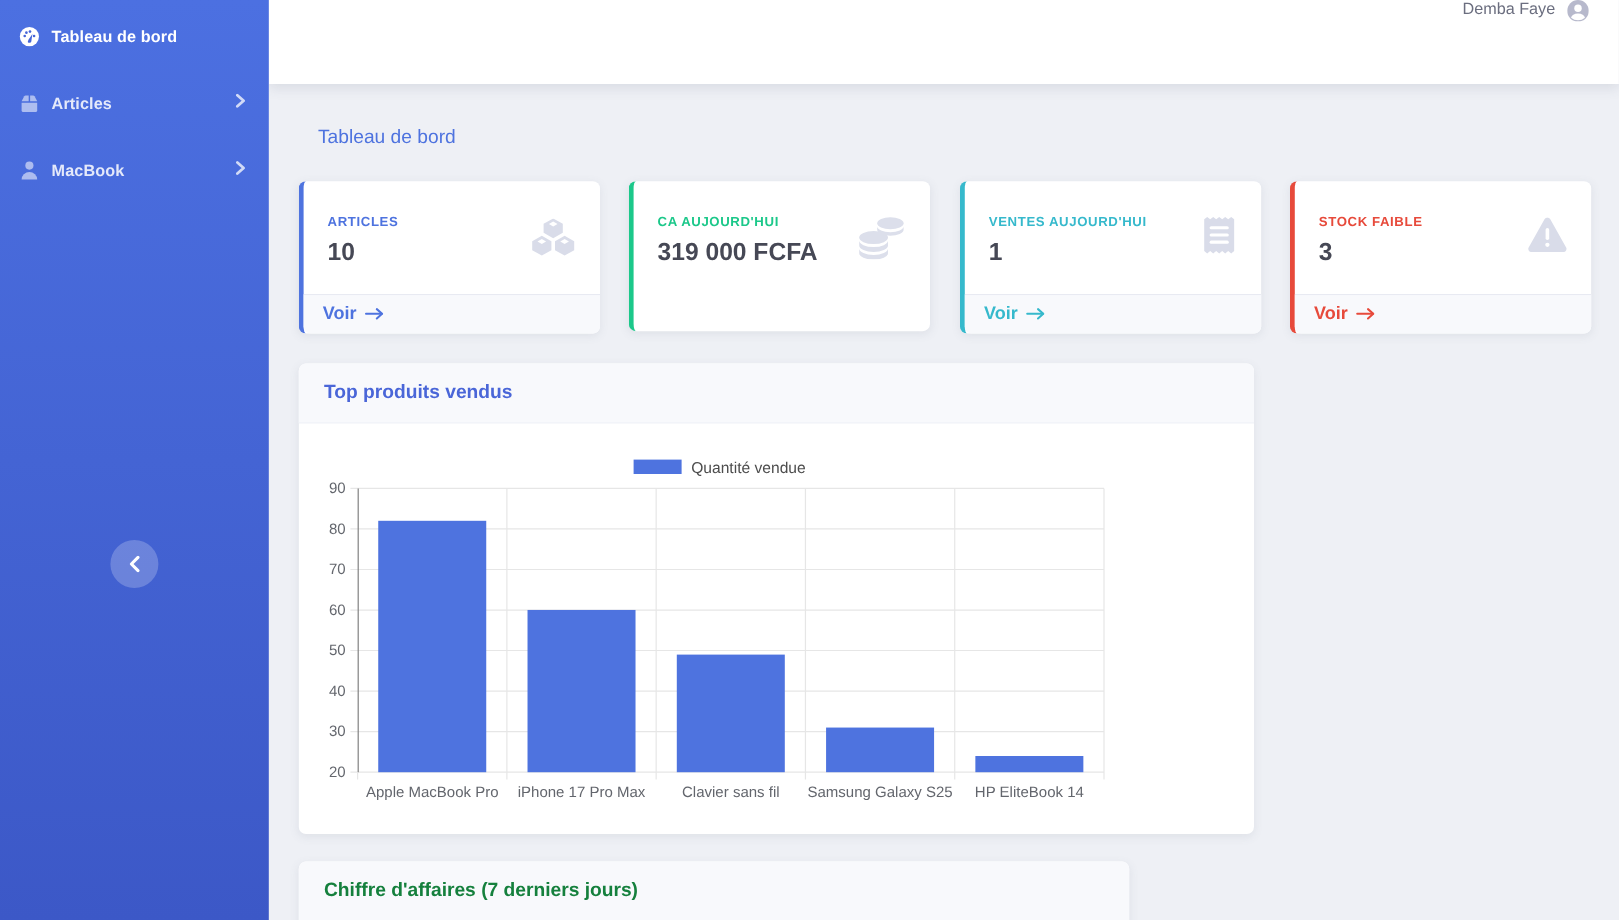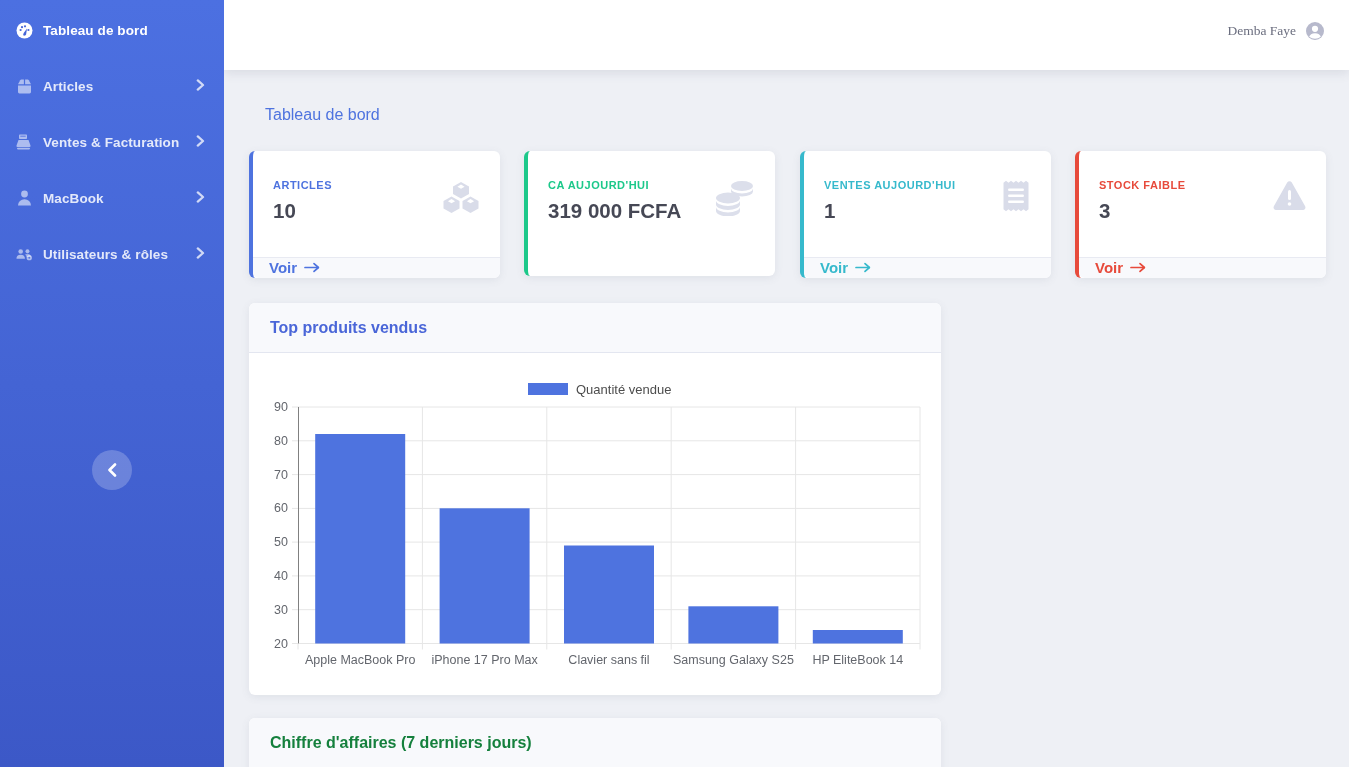--- a/index.html
+++ b/index.html
@@ -9,33 +9,33 @@
     background:linear-gradient(180deg,#4c70e1 0%,#3c58c7 100%); z-index:10; }
   .nav-item { position:relative; height:56px; display:flex; align-items:center; padding-left:16px; }
   .nav-item .icon { width:17px; height:20px; display:flex; align-items:center; justify-content:center; }
   .nav-item .label { margin-left:10px; font-size:13.5px; color:rgba(255,255,255,0.85); font-weight:bold; letter-spacing:0.1px; }
   .nav-item.active .label { color:#ffffff; }
   .nav-item .chev { position:absolute; right:19px; top:50%; transform:translateY(-50%); }
   .toggle-circle { position:absolute; left:92px; top:450px; width:40px; height:40px; border-radius:50%;
     background:rgba(255,255,255,0.22); display:flex; align-items:center; justify-content:center; }
   .topbar { position:absolute; left:224px; top:0; width:1125px; height:70px; background:#ffffff;
     box-shadow:0 3px 10px rgba(70,80,110,0.13); z-index:5; }
-  .topbar-user { position:absolute; right:25px; padding-bottom:8px; top:0; height:70px; display:flex; align-items:center;font-family:Liberation Serif, serif; }
+  .topbar-user { position:absolute; right:25px; padding-bottom:8px; top:0; height:70px; display:flex; align-items:flex-start; }
   .topbar-user .uname { font-size:13.5px; color:#6b6e7f; margin-right:10px; }
   .page-title { position:absolute; left:265px; top:106px; font-size:16px; color:#4e73df; }
   .card { position:absolute; background:#fff; border-radius:6px; box-shadow:0 2px 8px rgba(90,97,120,0.10); }
   .stat-card { top:151px; width:251px; height:127px; border-left:4px solid #000; }
   .stat-label { position:absolute; left:20px; top:28px; font-size:11px; font-weight:bold; letter-spacing:0.5px; }
   .stat-value { position:absolute; left:20px; top:48px; font-size:20.5px; font-weight:bold; color:#464855; }
   .stat-icon { position:absolute; right:20px; top:31px; }
-  .stat-footer { position:absolute; left:0; right:0; bottom:0; height:21px; background:#f8f9fc;
+  .stat-footer { position:absolute; left:0; right:0; bottom:0; height:33px; background:#f8f9fc;
     border-top:1px solid #e8eaf2; border-radius:0 0 6px 6px; display:flex; align-items:center; padding-left:16px; padding-bottom:2px;
     font-size:15px; font-weight:bold; }
   .c-blue { color:#4e73df; } .c-green { color:#1cc88a; } .c-teal { color:#36b9cc; } .c-red { color:#e74a3b; }
-  .chart-card { left:249px; top:303px; width:692px; height:392px;text-align:right; }
+  .chart-card { left:249px; top:303px; width:796px; height:392px;text-align:right; }
   .card-header { height:50px; background:#f8f9fc; border-bottom:1px solid #e3e6f0; border-radius:6px 6px 0 0;
     display:flex; align-items:center; padding-left:21px; font-size:16px; font-weight:bold; }
   .bottom-card { left:249px; top:718px; width:692px; height:60px; }
 </style>
 </head>
 <body>
 
 <div class="sidebar">
   <div class="nav-item active" style="margin-top:2px;">
     <span class="icon">
@@ -60,56 +60,26 @@
         <path d="M1 6.6 H14 V13 a1.4 1.4 0 0 1 -1.4 1.4 H2.4 A1.4 1.4 0 0 1 1 13 Z"></path>
       </svg>
     </span>
     <span class="label">Articles</span>
     <span class="chev"><svg width="9" height="12" viewBox="0 0 9 12">
           <path d="M1.8 1.4 L7 6 L1.8 10.6" stroke="rgba(255,255,255,0.75)" stroke-width="2.3" fill="none" stroke-linecap="round" stroke-linejoin="round"></path>
         </svg></span>
   </div>
   <div class="nav-item">
     <span class="icon">
-      <svg width="17" height="16" viewBox="0 0 17 16" fill="rgba(255,255,255,0.55)">
-        <rect x="3" y="0.5" width="8" height="4.5" rx="0.8"></rect>
-        <rect x="4.3" y="1.7" width="5.4" height="1" fill="#5a78e3"></rect>
-        <path d="M2.5 6 h10 l2 5.5 a1.2 1.2 0 0 1 -1.2 1.5 H1.7 a1.2 1.2 0 0 1 -1.2 -1.5 z"></path>
-        <rect x="1" y="13.8" width="13" height="1.6" rx="0.8"></rect>
-      </svg>
-    </span>
-    <span class="label">Ventes &amp; Facturation</span>
-    <span class="chev"><svg width="9" height="12" viewBox="0 0 9 12">
-          <path d="M1.8 1.4 L7 6 L1.8 10.6" stroke="rgba(255,255,255,0.75)" stroke-width="2.3" fill="none" stroke-linecap="round" stroke-linejoin="round"></path>
-        </svg></span>
-  </div>
-  <div class="nav-item">
-    <span class="icon">
       <svg width="15" height="16" viewBox="0 0 15 16" fill="rgba(255,255,255,0.55)">
         <circle cx="7.5" cy="4" r="3.4"></circle>
         <path d="M1 15.5 a6.5 6.2 0 0 1 13 0 z"></path>
       </svg>
     </span>
     <span class="label">MacBook</span>
-    <span class="chev"><svg width="9" height="12" viewBox="0 0 9 12">
-          <path d="M1.8 1.4 L7 6 L1.8 10.6" stroke="rgba(255,255,255,0.75)" stroke-width="2.3" fill="none" stroke-linecap="round" stroke-linejoin="round"></path>
-        </svg></span>
-  </div>
-  <div class="nav-item">
-    <span class="icon">
-      <svg width="20" height="15" viewBox="0 0 20 15" fill="rgba(255,255,255,0.55)">
-        <circle cx="5.5" cy="4" r="2.7"></circle>
-        <path d="M0.5 12.5 a5 4.6 0 0 1 10 0 z"></path>
-        <circle cx="13.5" cy="3.6" r="2.3"></circle>
-        <path d="M10.8 7.3 a4.4 4 0 0 1 6.9 3.2 h-5.2 z" opacity="0.8"></path>
-        <circle cx="15.6" cy="11.3" r="3.1"></circle>
-        <circle cx="15.6" cy="11.3" r="1.1" fill="#5a78e3"></circle>
-      </svg>
-    </span>
-    <span class="label">Utilisateurs &amp; rôles</span>
     <span class="chev"><svg width="9" height="12" viewBox="0 0 9 12">
           <path d="M1.8 1.4 L7 6 L1.8 10.6" stroke="rgba(255,255,255,0.75)" stroke-width="2.3" fill="none" stroke-linecap="round" stroke-linejoin="round"></path>
         </svg></span>
   </div>
   <div class="toggle-circle">
     <svg width="10" height="14" viewBox="0 0 10 14">
         <path d="M8 1.5 L2.5 7 L8 12.5" stroke="#ffffff" stroke-width="2.6" fill="none" stroke-linecap="round" stroke-linejoin="round"></path>
       </svg>
   </div>
 </div>

